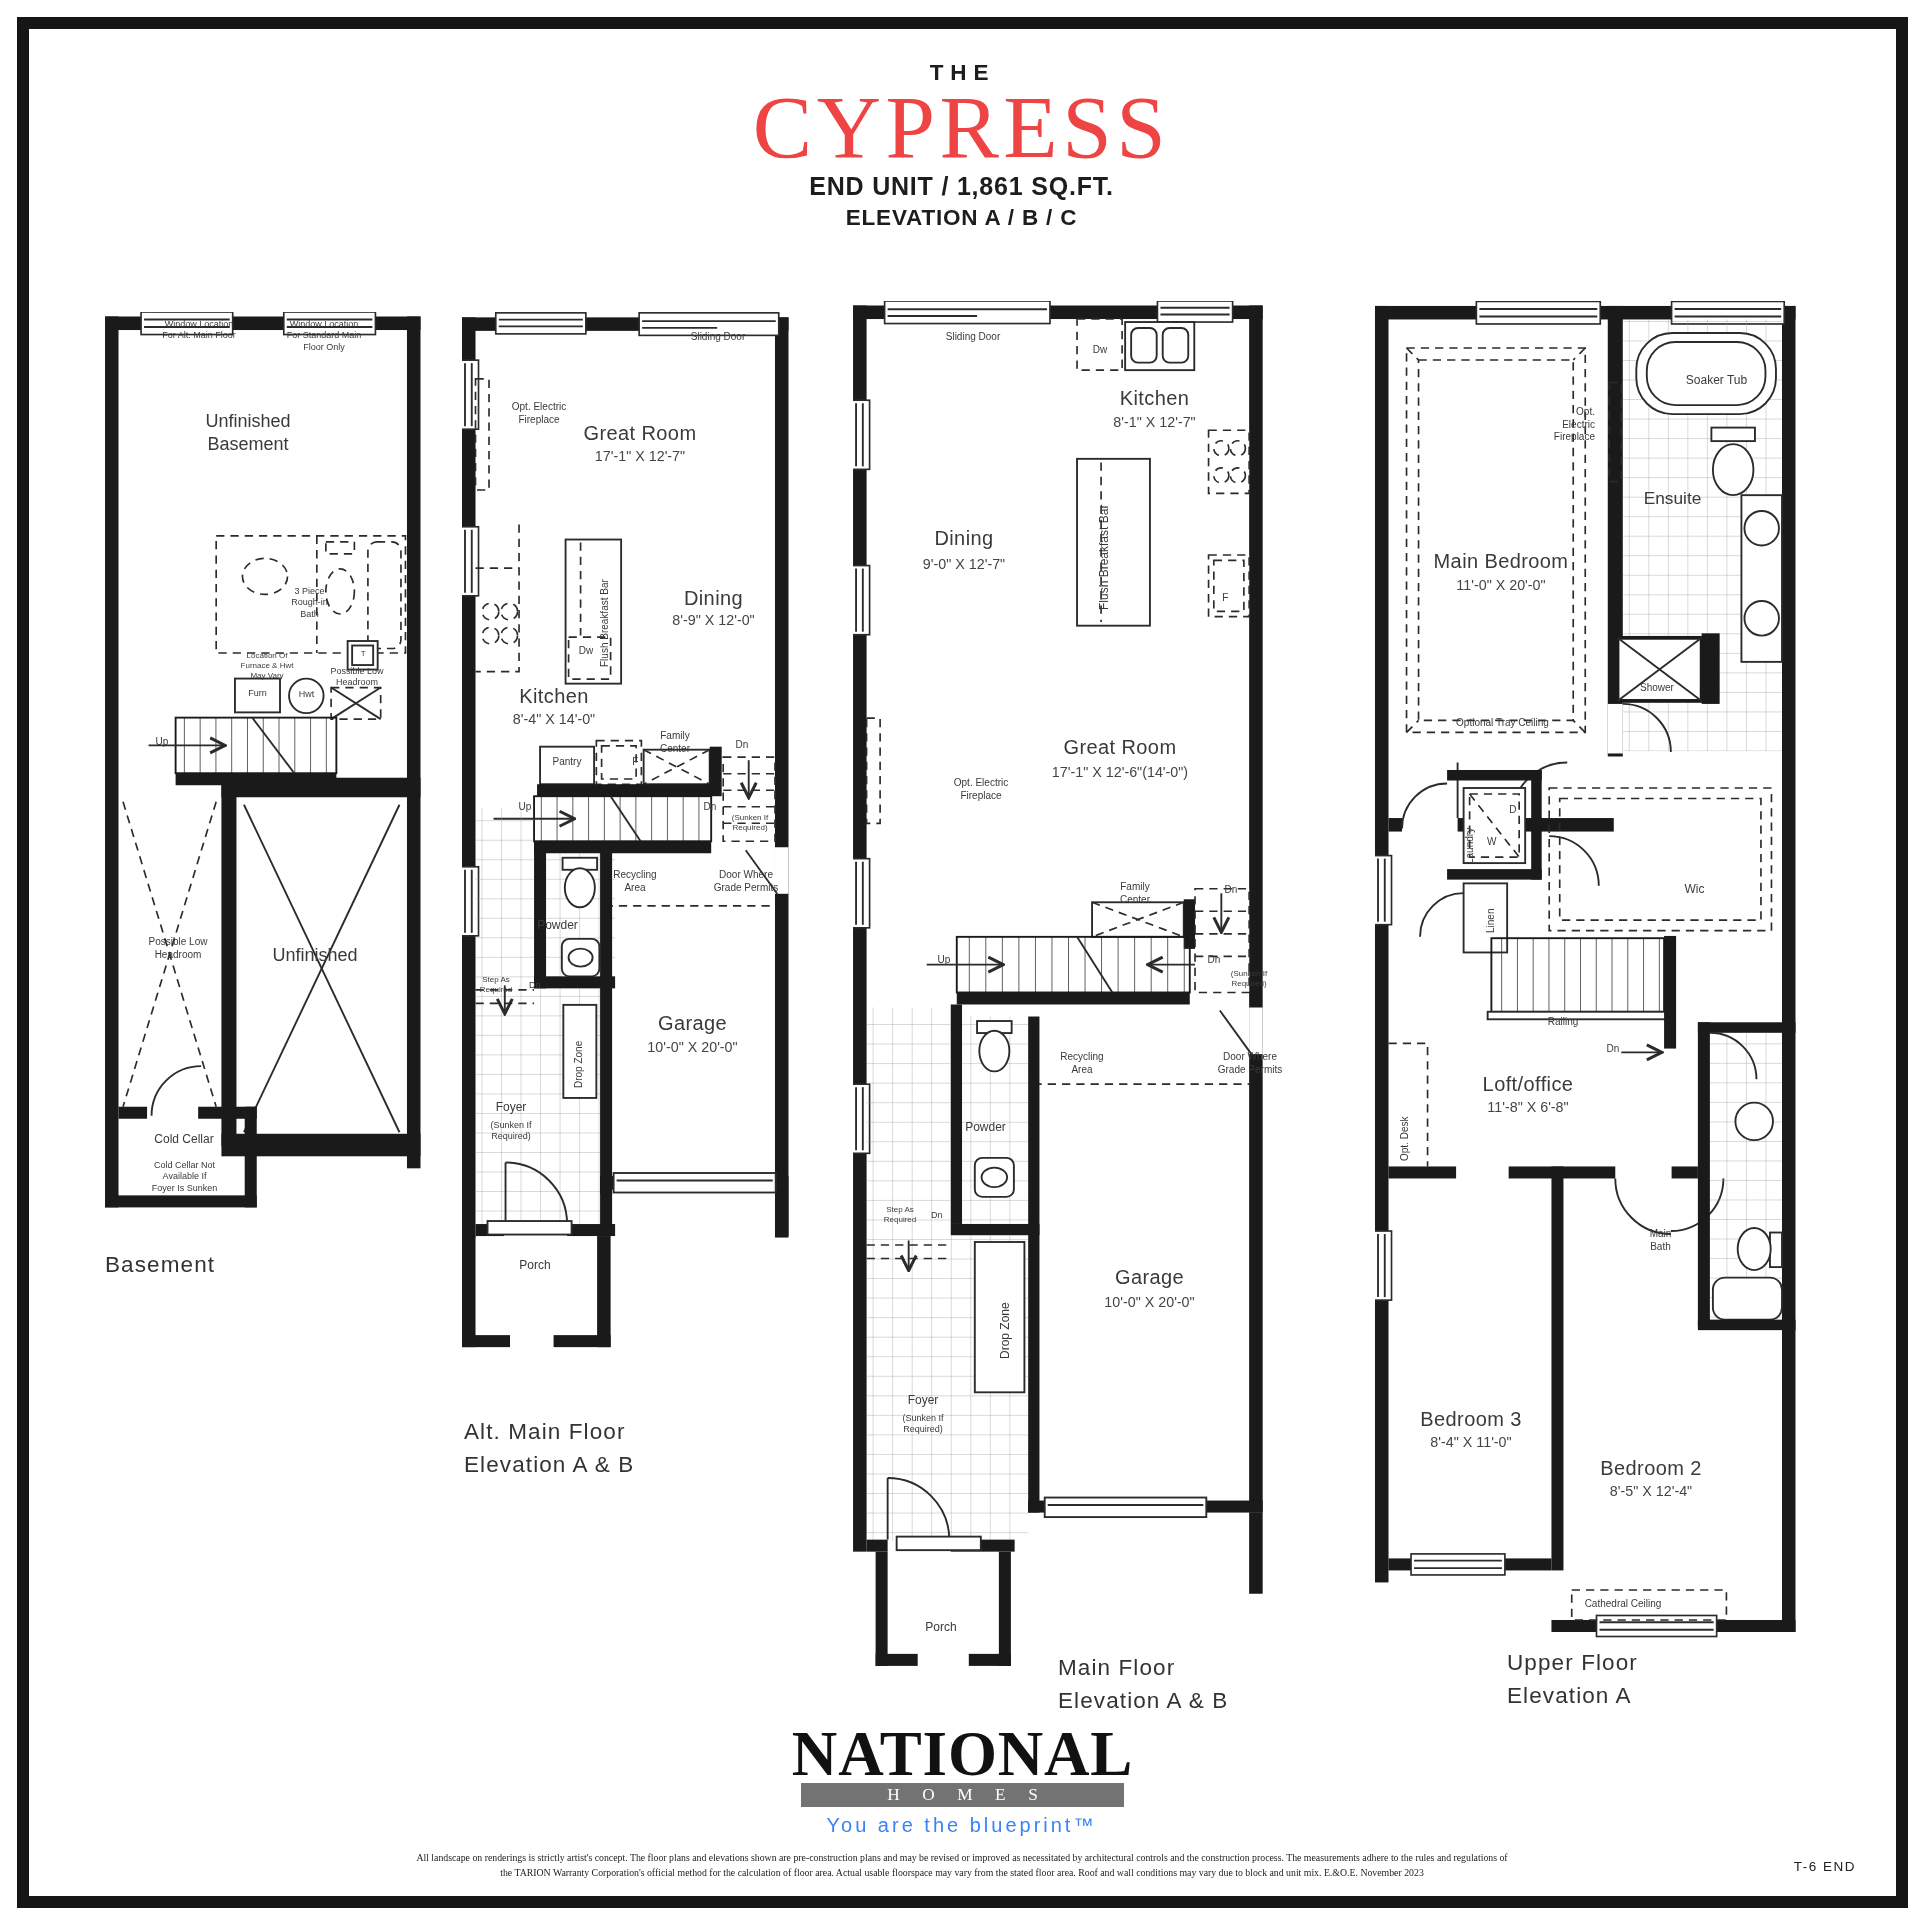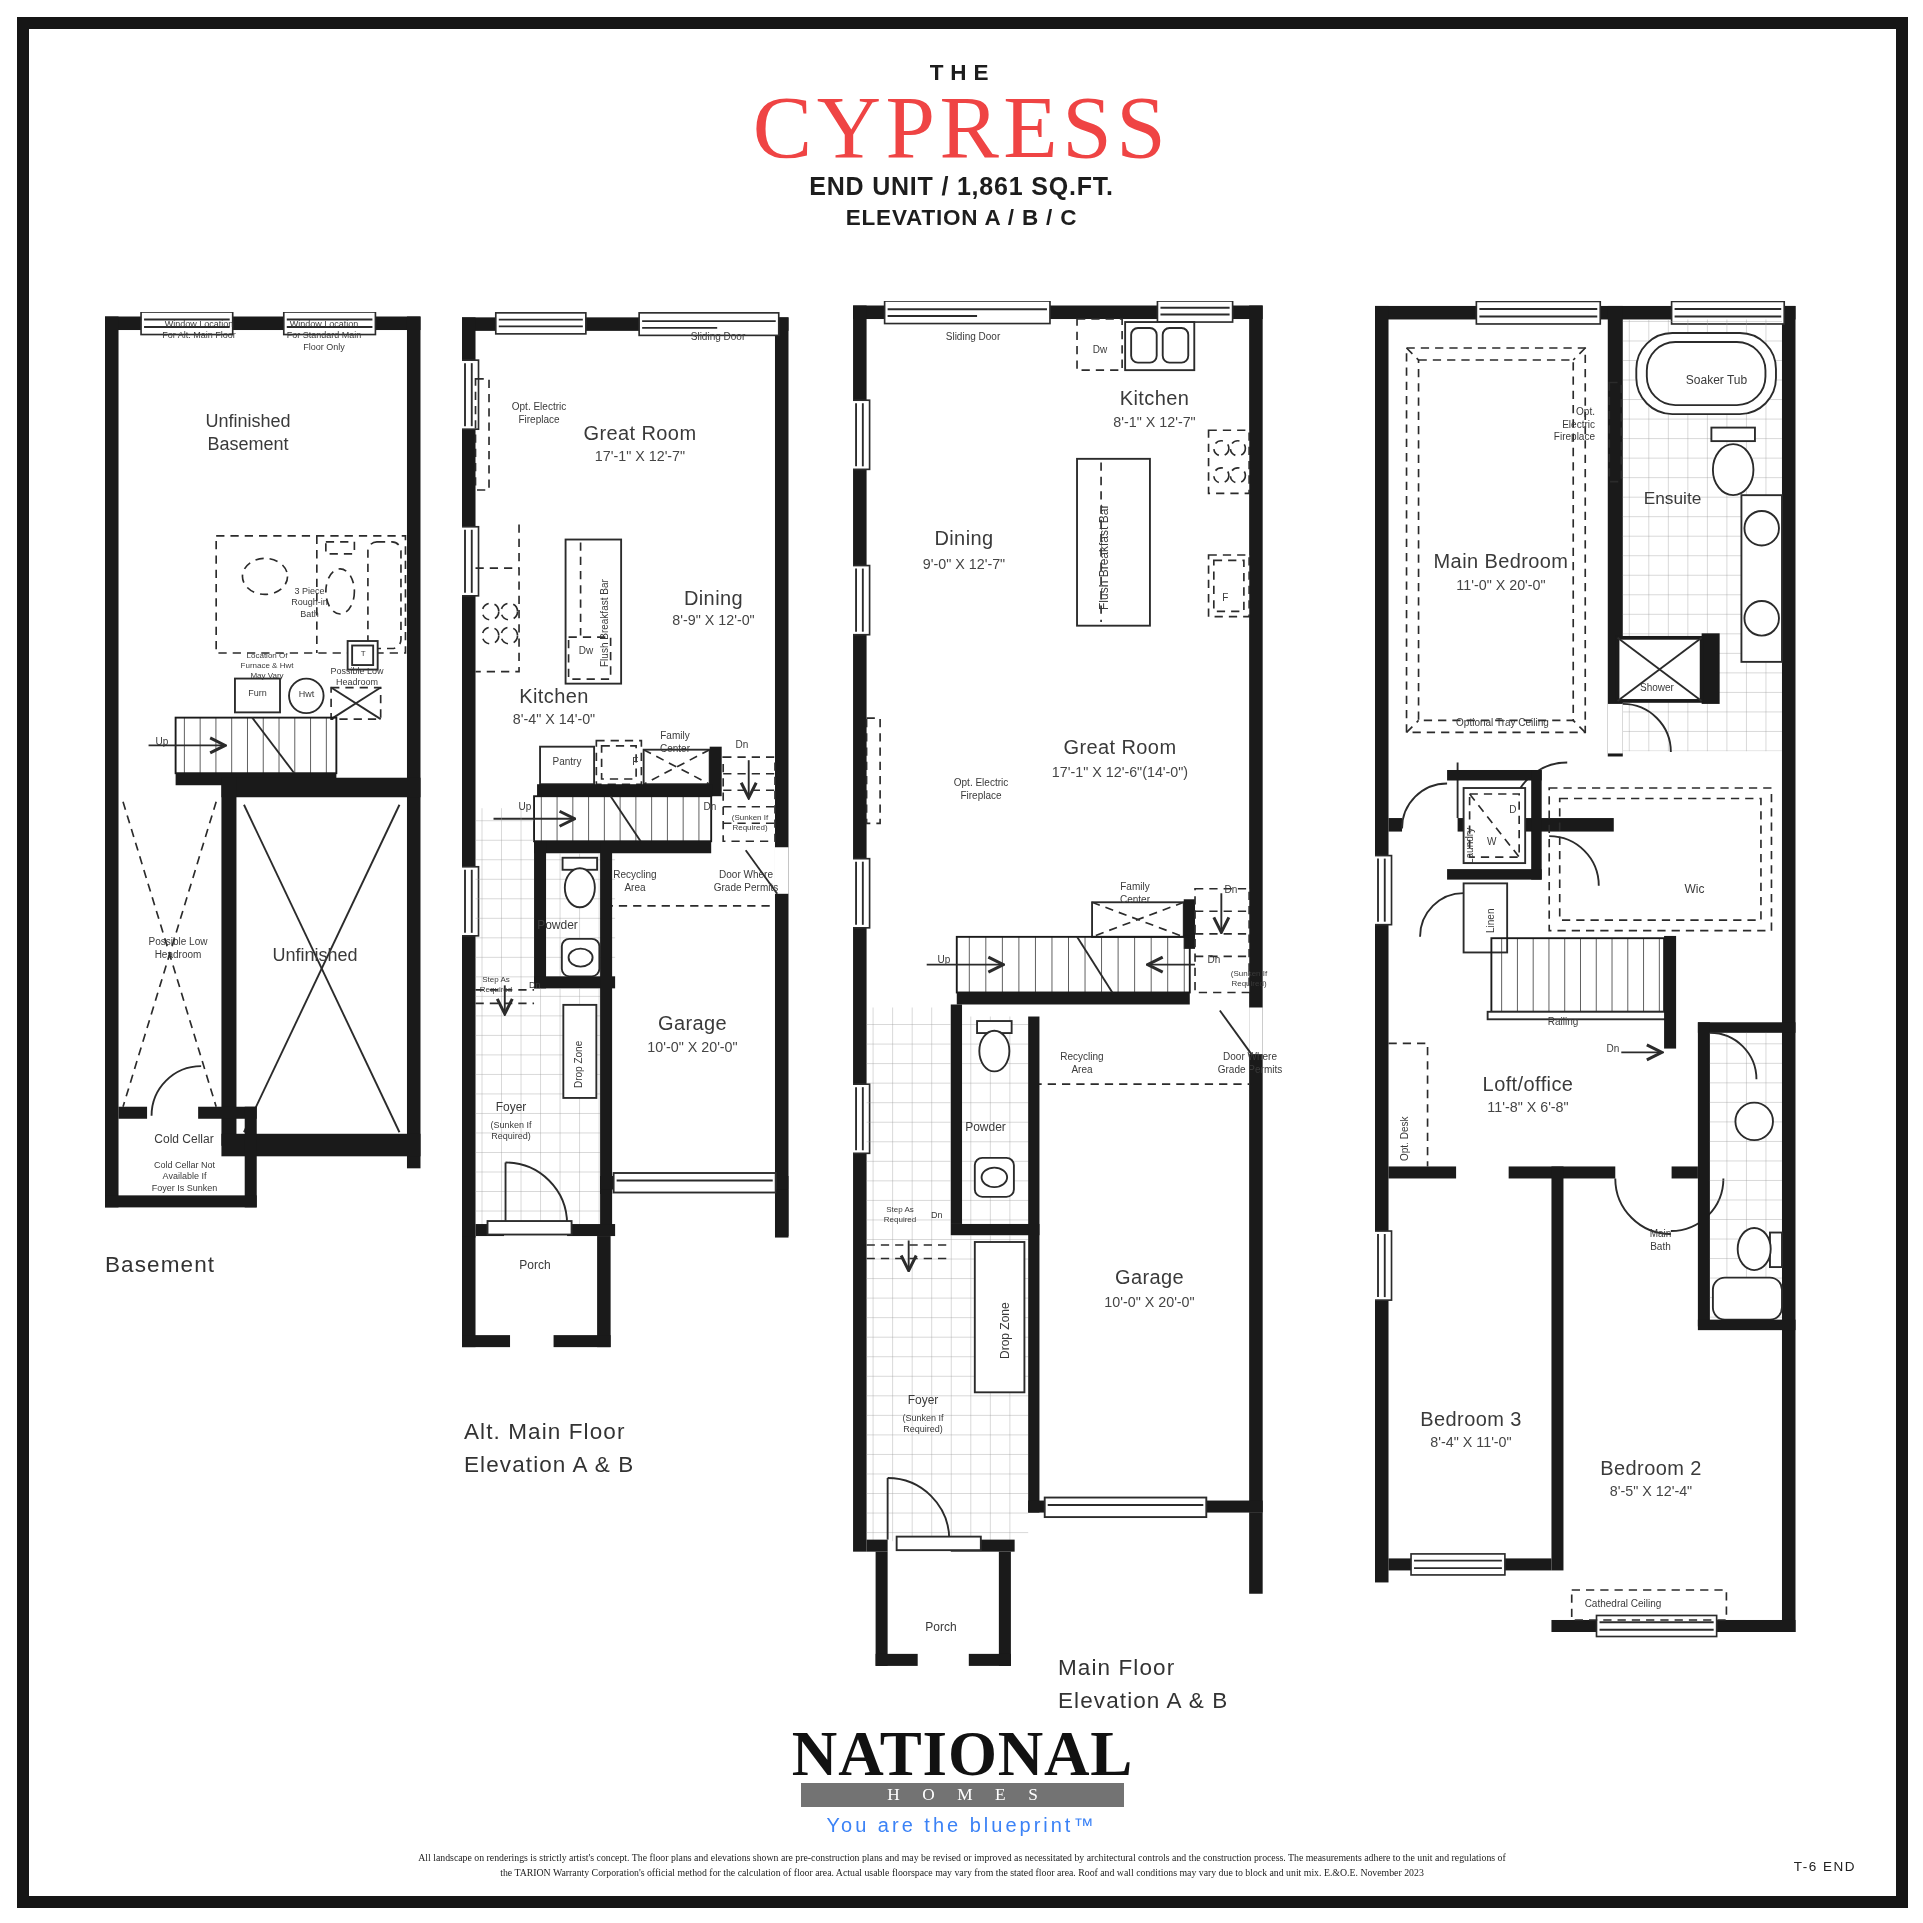--- a/index.html
+++ b/index.html
@@ -611,25 +611,27 @@
 <div class="lb rm" style="left:1438px;top:1072px;width:180px">Loft/office</div>
 <div class="lb dm" style="left:1438px;top:1099px;width:180px">11'-8" X 6'-8"</div>
 <div class="vlbl sm" style="left:1399px;top:1161px">Opt. Desk</div>
 <div class="lb sm" style="left:1623px;top:1228px;width:75px">Main
 Bath</div>
 <div class="lb rm" style="left:1381px;top:1407px;width:180px">Bedroom 3</div>
 <div class="lb dm" style="left:1381px;top:1434px;width:180px">8'-4" X 11'-0"</div>
 <div class="lb rm" style="left:1561px;top:1456px;width:180px">Bedroom 2</div>
 <div class="lb dm" style="left:1561px;top:1483px;width:180px">8'-5" X 12'-4"</div>
 <div class="lb sm" style="left:1548px;top:1598px;width:150px">Cathedral Ceiling</div>
+<div class="lb planlab" style="left:1507px;top:1647px;width:301px">Upper Floor
+Elevation A</div>
 
 <div class="lb logo-nat" style="left:782px;top:1715px;width:361px">NATIONAL</div>
 <div class="logo-bar" style="left:801px;top:1783px;width:323px;height:24px">
   <span class="logo-homes">HOMES</span>
 </div>
 <div class="lb logo-tag" style="left:751px;top:1813px;width:421px">You are the blueprint™</div>
 
-<div class="lb foot" style="left:376px;top:1850px;width:1172px">All landscape on renderings is strictly artist's concept. The floor plans and elevations shown are pre-construction plans and may be revised or improved as necessitated by architectural controls and the construction process. The measurements adhere to the unit and regulations of</div>
+<div class="lb foot" style="left:376px;top:1850px;width:1172px">All landscape on renderings is strictly artist's concept. The floor plans and elevations shown are pre-construction plans and may be revised or improved as necessitated by architectural controls and the construction process. The measurements adhere to the rules and regulations of</div>
 <div class="lb foot" style="left:376px;top:1865px;width:1172px">the TARION Warranty Corporation's official method for the calculation of floor area. Actual usable floorspace may vary from the stated floor area. Roof and wall conditions may vary due to block and unit mix.  E.&amp;O.E. November 2023</div>
 <div class="lb sheet right" style="left:1728px;top:1859px;width:128px">T-6 END</div>
 
 </div>
 
 
 </body></html>

